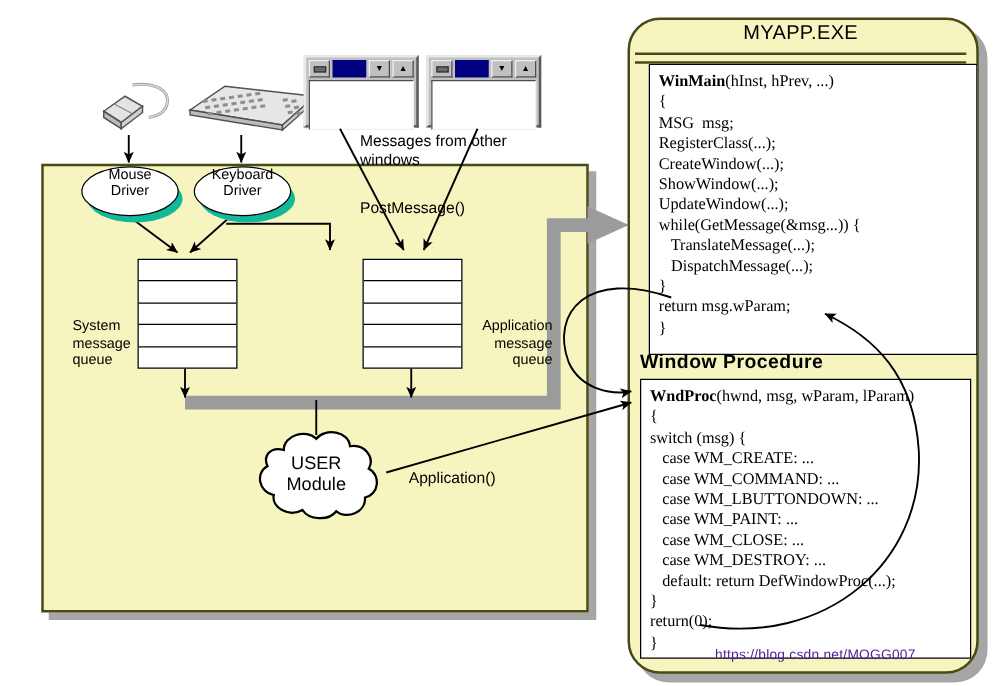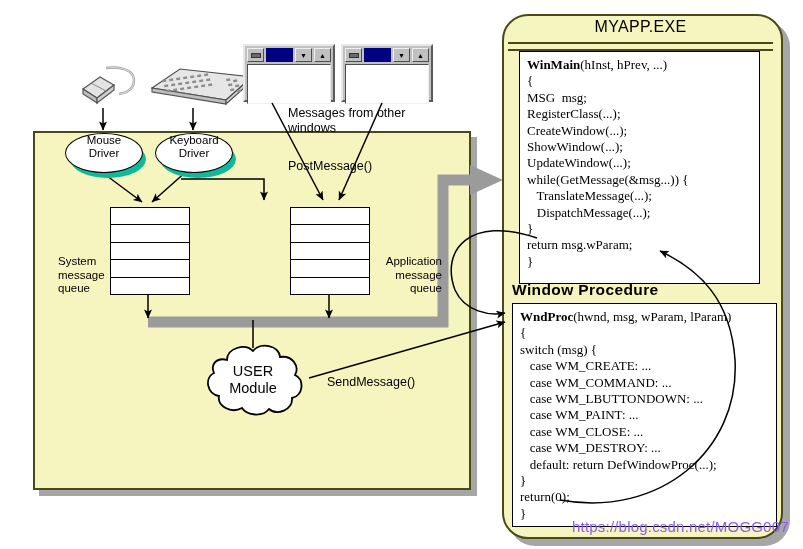--- a/index.html
+++ b/index.html
@@ -104,30 +104,30 @@
     font-size:16px;font-weight:normal;letter-spacing:.3px;
   }
   #myapp-rule{left:508px;top:42px;width:265px;height:5px;
     border-top:2px solid #4a4a18;border-bottom:2px solid #4a4a18;}
 
   .code-box{
     background:#fff;border:1.6px solid #000;
     font-family:"Liberation Serif",serif;font-size:13px;line-height:16.4px;
     padding:5px 7px;box-sizing:border-box;white-space:pre;
   }
-  #winmain-box{left:519px;top:51px;width:241px;height:233px;}
+  #winmain-box{left:519px;top:51px;width:263px;height:233px;}
   #wndproc-box{left:512px;top:303px;width:265px;height:224px;}
   #window-procedure-label{
     left:512px;top:281px;font-size:15.5px;font-weight:bold;letter-spacing:.4px;
   }
   .code-box b{font-weight:bold;}
 
   
   #watermark{
-    left:572px;top:518px;font-size:15px;color:#8b5cf6;
+    left:572px;top:518px;font-size:11px;color:#4c1d95;
     letter-spacing:.2px;z-index:40;white-space:nowrap;
   }
 </style>
 </head>
 <body>
 
 <div id="stage">
 
   <div class="abs" id="windows-panel"></div>
 
@@ -270,21 +270,21 @@
              C34,74 20,66 22,56 C10,54 7,38 17,33 C13,24 20,17 30,20 Z" fill="#ffffff" stroke="#000" stroke-width="1.8"></path>
   </svg>
   <div class="abs nosel" id="user-cloud-text">
     <div>USER</div>
     <div>Module</div>
   </div>
 
 
   <div class="abs lbl nosel" id="messages-from-label">Messages from other windows</div>
   <div class="abs lbl nosel" id="postmessage-label">PostMessage()</div>
-  <div class="abs lbl nosel" id="sendmessage-label">SendMessage()</div>
+  <div class="abs lbl nosel" id="sendmessage-label">Application()</div>
 
   <div class="abs" id="myapp-panel"></div>
   <div class="abs nosel" id="myapp-title">MYAPP.EXE</div>
   <div class="abs" id="myapp-rule"></div>
 
   <div class="abs code-box nosel" id="winmain-box"><b>WinMain</b><span>(hInst, hPrev, ...)</span>
 <span>{
 MSG  msg;
 RegisterClass(...);
 CreateWindow(...);

